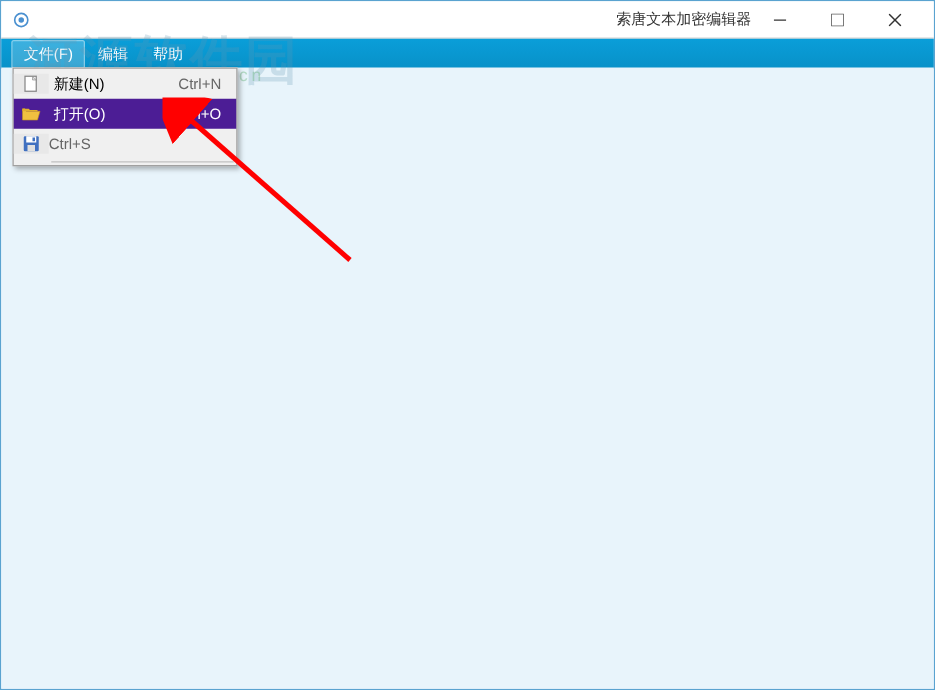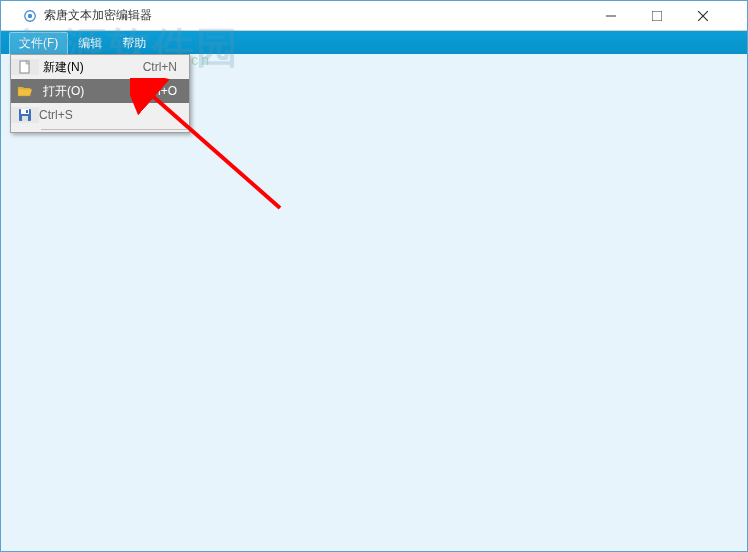--- a/index.html
+++ b/index.html
@@ -1,33 +1,33 @@
 <!DOCTYPE html>
 <html><head>
   <meta charset="utf-8">
   <style>
     * { margin: 0; padding: 0; box-sizing: border-box; font-family: "Microsoft YaHei", "SimSun", sans-serif; }
     body { width: 748px; height: 552px; overflow: hidden; position: relative; }
     
     .window { width: 748px; height: 552px; border: 1px solid #5aa3d0; background: #e8f4fb; }
     
-    .titlebar { height: 30px; background: #ffffff; display: flex; align-items: center; padding: 0 21px; border-bottom: 1px solid #d0d0d0; }
+    .titlebar { height: 30px; background: #ffffff; display: flex; align-items: center; padding: 0 8px; border-bottom: 1px solid #d0d0d0; text-align: right; }
     .titlebar-icon { width: 16px; height: 16px; margin-right: 6px; display: flex; align-items: center; justify-content: center; }
     .titlebar-icon svg { width: 14px; height: 14px; }
     .titlebar-text { font-size: 12px; color: #333; flex: 1; }
     .titlebar-controls { display: flex; gap: 0; }
     .titlebar-btn { width: 46px; height: 30px; display: flex; align-items: center; justify-content: center; cursor: pointer; font-size: 14px; color: #333; }
     
     .menubar { height: 24px; background: linear-gradient(to bottom, #0a9ed9, #0891c8); display: flex; align-items: center; padding: 0 8px; }
     .menubar-item { color: #fff; font-size: 12px; padding: 3px 10px; cursor: pointer; }
     .menubar-item.active { background: rgba(255,255,255,0.2); border: 1px solid rgba(255,255,255,0.4); border-radius: 2px; padding: 2px 9px; }
     
     .dropdown { position: absolute; left: 10px; top: 54px; background: #f0f0f0; border: 1px solid #a0a0a0; box-shadow: 2px 2px 4px rgba(0,0,0,0.3); width: 180px; z-index: 10; }
     .dropdown-item { display: flex; align-items: center; height: 24px; font-size: 12px; cursor: pointer; }
-    .dropdown-item.highlighted { background: #737373; color: #fff; }
+    .dropdown-item.highlighted { background: #4c1d95; color: #fff; }
     .dropdown-icon { width: 28px; display: flex; align-items: center; justify-content: center; }
     .dropdown-icon svg { width: 16px; height: 16px; }
     .dropdown-label { flex: 1; padding-left: 4px; }
     .dropdown-shortcut { padding-right: 12px; color: #666; }
     .dropdown-item.highlighted .dropdown-shortcut { color: #fff; }
     .dropdown-separator { height: 1px; background: #c0c0c0; margin: 2px 2px 2px 30px; }
     .dropdown-icon-strip { background: #e8e8e8; }
     
     .content-area { position: absolute; left: 1px; top: 54px; right: 1px; bottom: 1px; background: #e8f4fb; }
     

